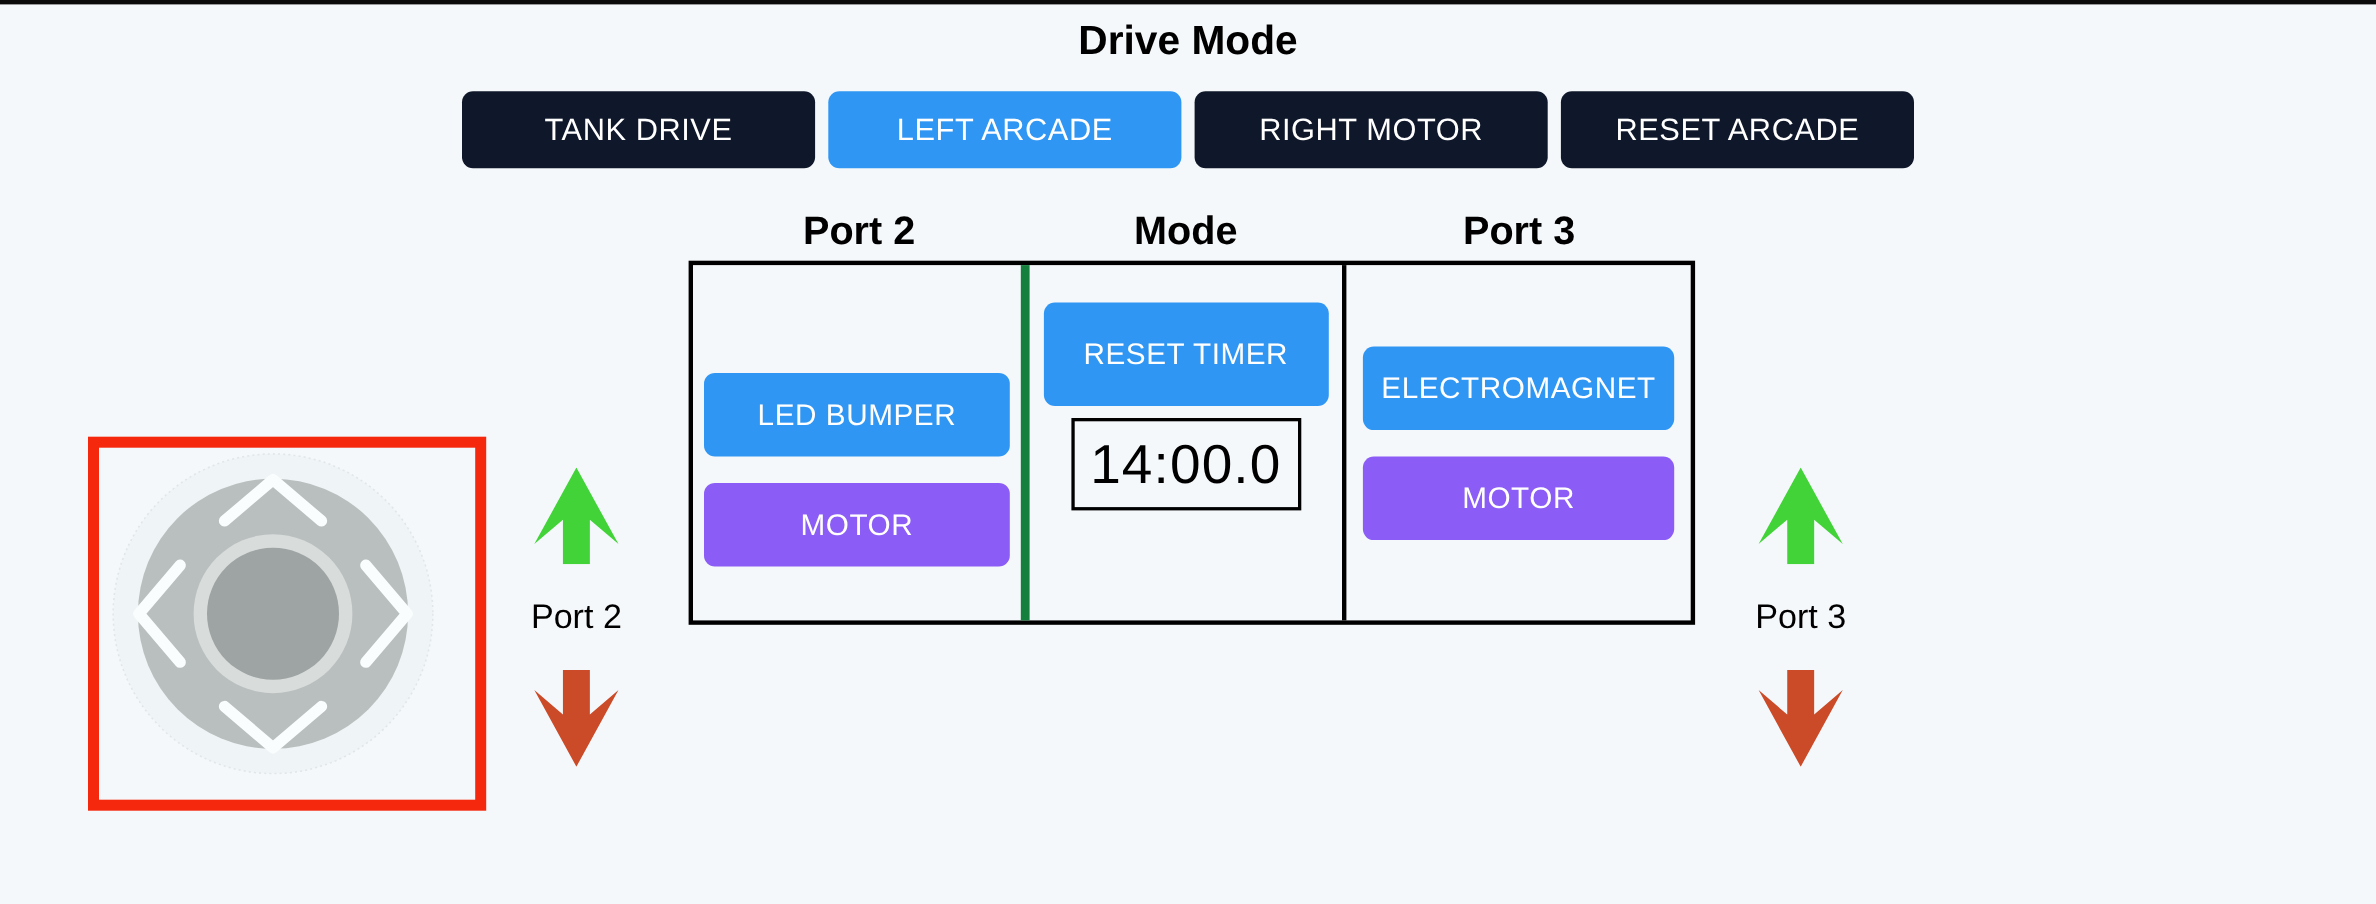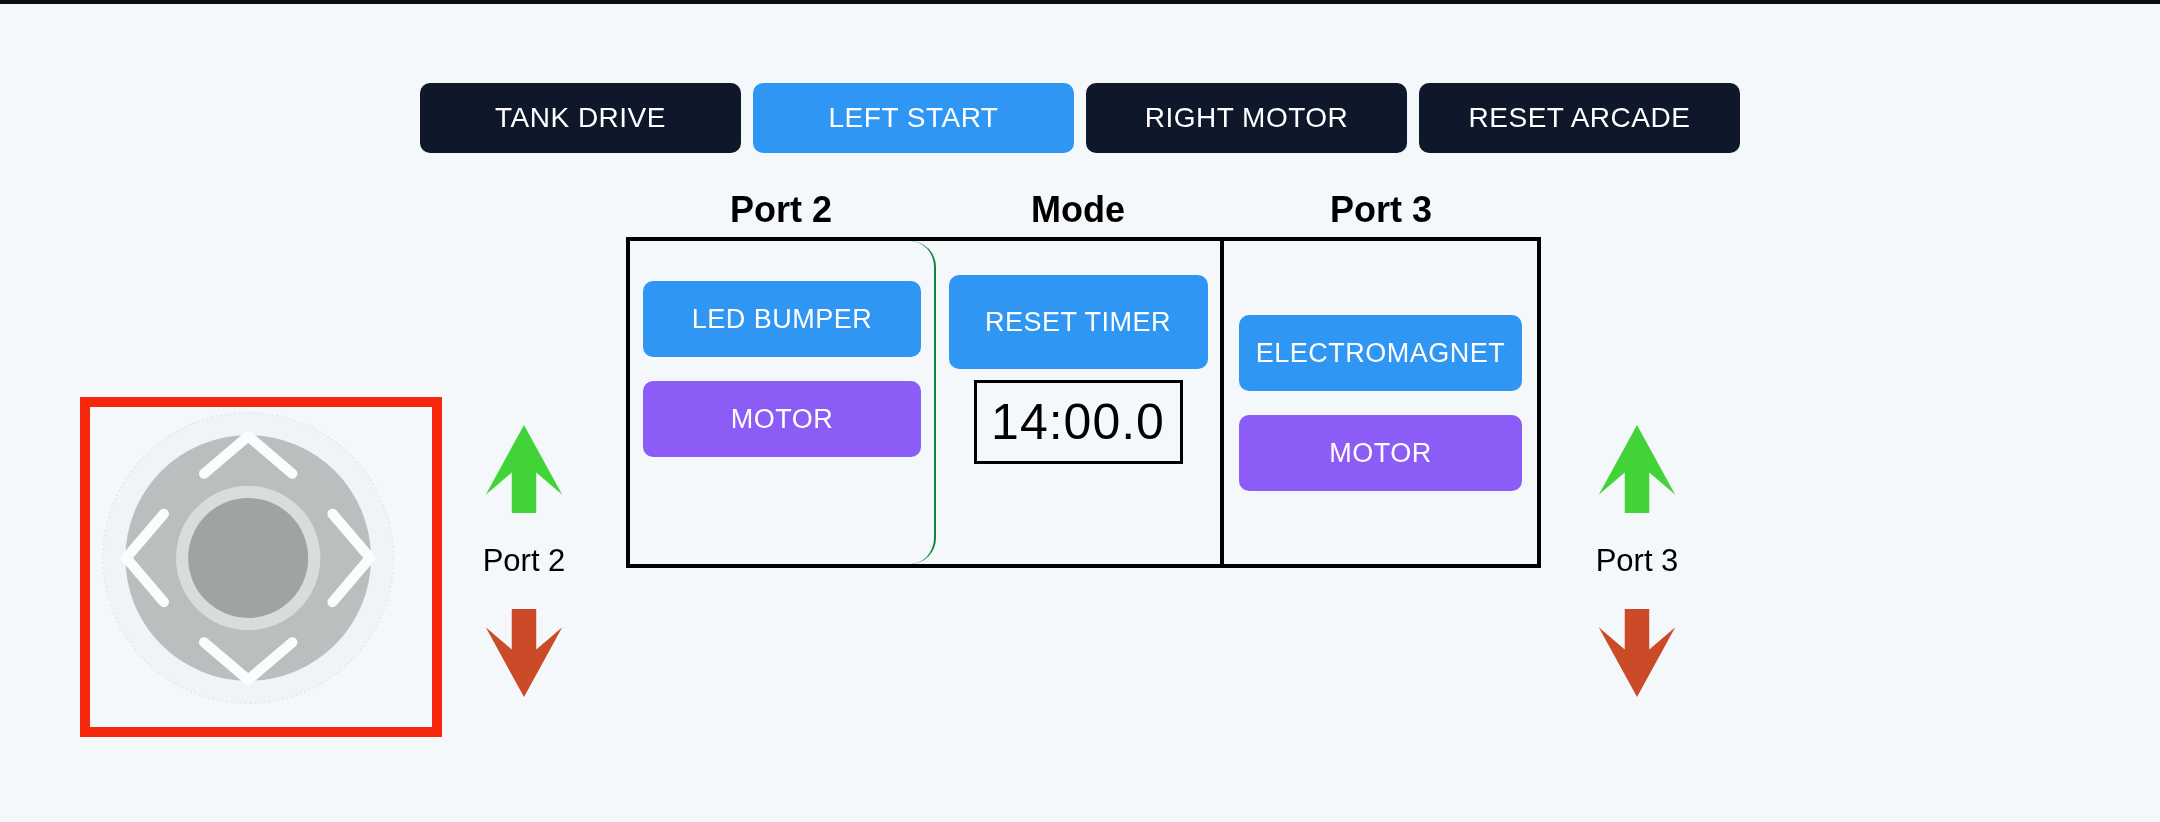--- a/index.html
+++ b/index.html
@@ -73,21 +73,21 @@
     box-sizing: border-box;
     display: flex;
     background: #f5f8fa;
   }
   .cell {
     display: flex;
     flex-direction: column;
     align-items: center;
     box-sizing: border-box;
   }
-  .cell-port2 { width: 306px; border-right: 2px solid #15803d; padding-top: 40px; border-radius: 26px; }
+  .cell-port2 { width: 306px; border-right: 8px solid #15803d; padding-top: 98px; }
   .cell-timer { width: 288px; border-right: 4px solid #000; padding-top: 34px; }
   .cell-port3 { flex: 1; padding-top: 74px; }
 
   .cell-btn {
     border: none;
     border-radius: 10px;
     background: #8b5cf6;
     color: #ffffff;
     font-family: "Liberation Sans", sans-serif;
     font-size: 27px;
@@ -140,24 +140,25 @@
   .pc-left  { left: 484px; }
   .pc-right { left: 1597px; }
 </style>
 </head>
 <body>
 
 <div id="app">
 
   <div class="top-line"></div>
 
+  <h1 class="title">Drive Mode</h1>
 
   <div class="drive-row">
     <button class="drive-btn">TANK DRIVE</button>
-    <button class="drive-btn sel">LEFT START</button>
+    <button class="drive-btn sel">LEFT ARCADE</button>
     <button class="drive-btn">RIGHT MOTOR</button>
     <button class="drive-btn">RESET ARCADE</button>
   </div>
 
   <div class="col-header" style="left:781px">Port 2</div>
   <div class="col-header" style="left:1078px">Mode</div>
   <div class="col-header" style="left:1381px">Port 3</div>
 
   <div class="device-table">
 

